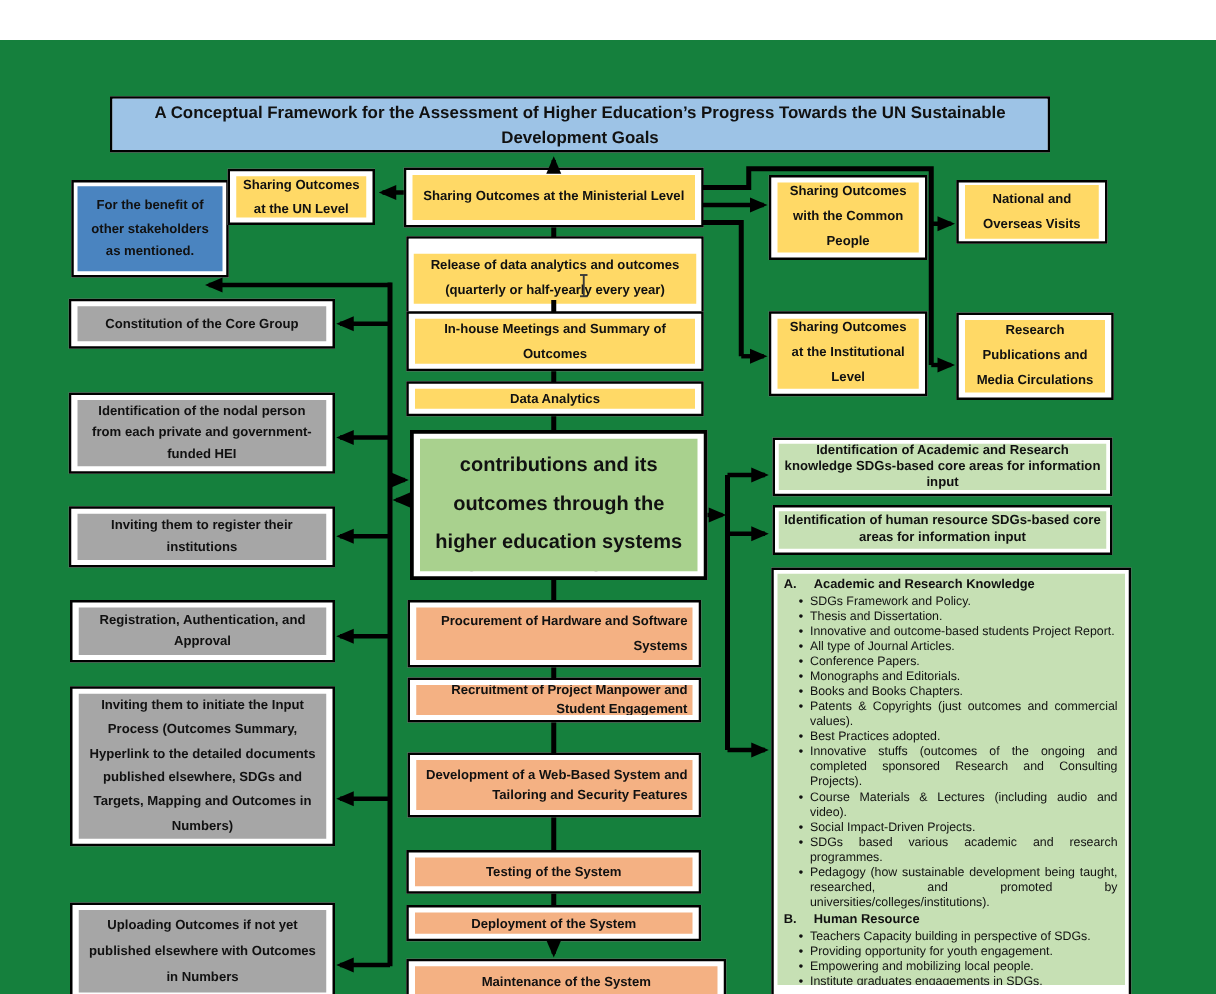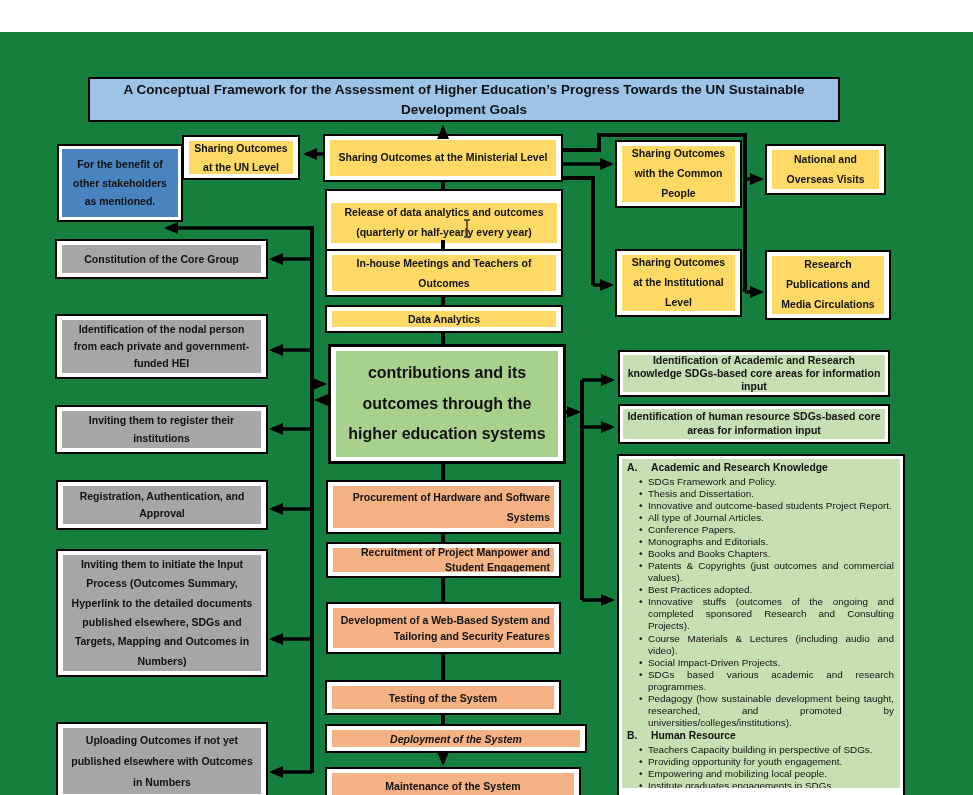--- a/index.html
+++ b/index.html
@@ -38,21 +38,21 @@
   #release .hl{background:var(--yellow,#FFD966);padding:0 3px;-webkit-box-decoration-break:clone;box-decoration-break:clone;}
   #inhouse{left:325px;top:217px;width:238px;height:48px;}
   #data-analytics{left:325px;top:273px;width:238px;height:28px;}
   #novel{left:328px;top:312px;width:238px;height:120px;border-width:3px;}
   #novel .fill{background:var(--green,#A9D18E);font-size:16px;line-height:1.9;padding:2px 6px;}
   #procurement{left:326px;top:448px;width:235px;height:54px;}
   #recruitment{left:326px;top:510px;width:235px;height:36px;}
   #development{left:326px;top:570px;width:235px;height:52px;}
   #development .fill{line-height:1.55;}
   #testing{left:325px;top:648px;width:236px;height:35px;}
-  #deployment{left:325px;top:692px;width:262px;height:29px;font-style:italic;}
+  #deployment{left:325px;top:692px;width:236px;height:29px;}
   #maintenance{left:325px;top:735px;width:256px;height:37px;}
 
   
   #benefit{left:57px;top:112px;width:126px;height:78px;border-width:2px;}
   #benefit .fill{line-height:1.75;font-size:10.5px;}
   #un-level{left:182px;top:103px;width:118px;height:45px;}
   #un-level .fill{line-height:1.75;}
   #g-constitution{left:55px;top:207px;width:213px;height:40px;}
   #g-identification{left:55px;top:282px;width:213px;height:65px;}
   #g-identification .fill{line-height:1.65;}
@@ -61,21 +61,21 @@
   #g-registration{left:56px;top:448px;width:212px;height:50px;}
   #g-registration .fill{line-height:1.6;}
   #g-initiate{left:56px;top:517px;width:212px;height:128px;}
   #g-initiate .fill{line-height:1.85;}
   #g-uploading{left:56px;top:690px;width:212px;height:78px;}
   #g-uploading .fill{line-height:2.0;}
 
   
   #common-people{left:615px;top:108px;width:127px;height:68px;}
   #common-people .fill{line-height:1.9;}
-  #national{left:765px;top:112px;width:121px;height:51px;}
+  #national{left:765px;top:112px;width:121px;height:51px;align-items:center;}
   #national .fill{line-height:1.9;}
   #institutional{left:615px;top:217px;width:127px;height:68px;}
   #institutional .fill{line-height:1.9;}
   #research-pub{left:765px;top:218px;width:126px;height:70px;}
   #research-pub .fill{line-height:1.9;}
   #ident-academic{left:618px;top:318px;width:272px;height:47px;}
   #ident-academic .fill{font-size:10.5px;line-height:1.25;}
   #ident-human{left:618px;top:372px;width:272px;height:40px;}
   #ident-human .fill{font-size:10.5px;line-height:1.3;}
 
@@ -111,21 +111,21 @@
 
   <div class="box yellow pad4 fz10" id="ministerial">
     <div class="fill lh2" style="line-height:1.9;">Sharing Outcomes at the Ministerial Level</div>
   </div>
   <div class="box fz10" id="release">
     <div class="fill">
         <span class="hl">Release of data analytics and outcomes (quarterly or half-yearly every year)</span>
       </div>
   </div>
   <div class="box yellow pad4 fz10 lh-loose" id="inhouse">
-    <div class="fill">In-house Meetings and Teachers of Outcomes</div>
+    <div class="fill">In-house Meetings and Summary of Outcomes</div>
   </div>
   <div class="box yellow pad4 fz10" id="data-analytics">
     <div class="fill">Data Analytics</div>
   </div>
   <div class="box pad4" id="novel">
     <div class="fill">A novel system is proposed to assess the contributions and its outcomes through the higher education systems for UN SDGs in any country.</div>
   </div>
   <div class="box orange pad4 fz10 lh-loose" id="procurement">
     <div class="fill">Procurement of Hardware and Software Systems</div>
   </div>

